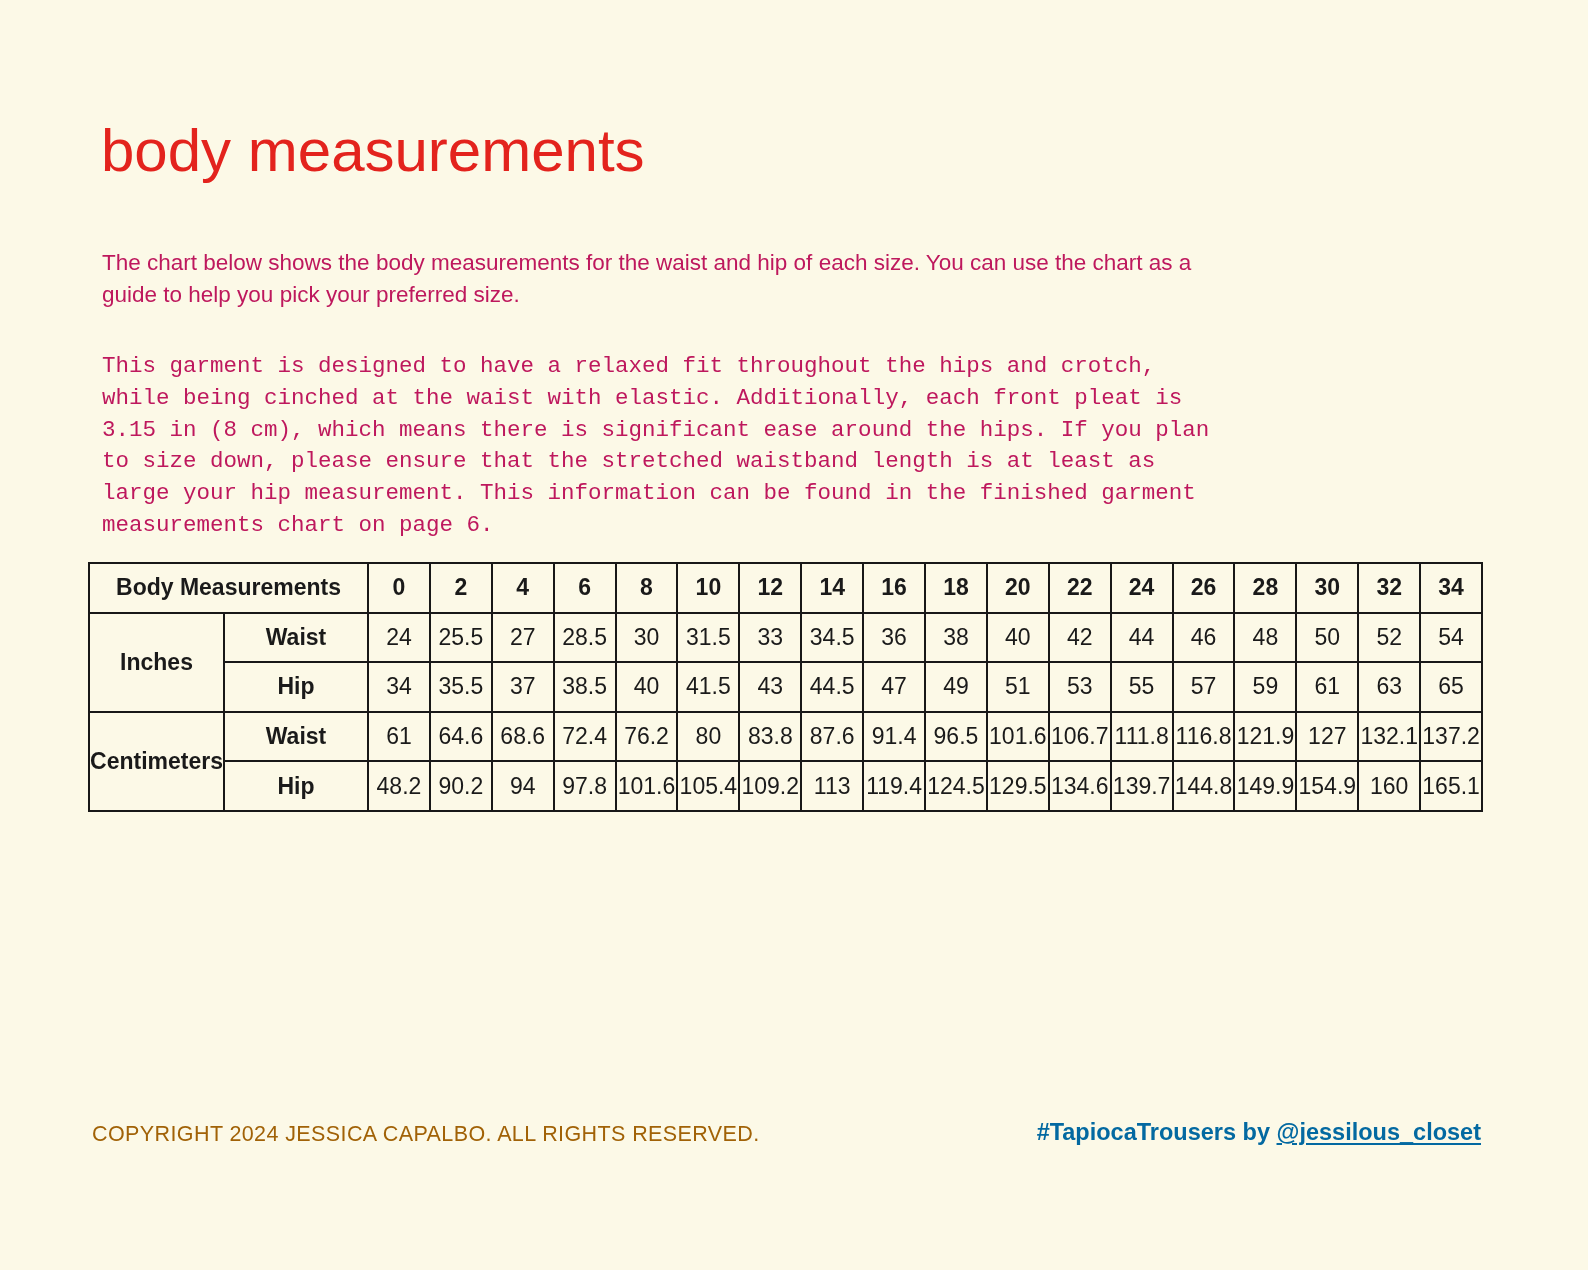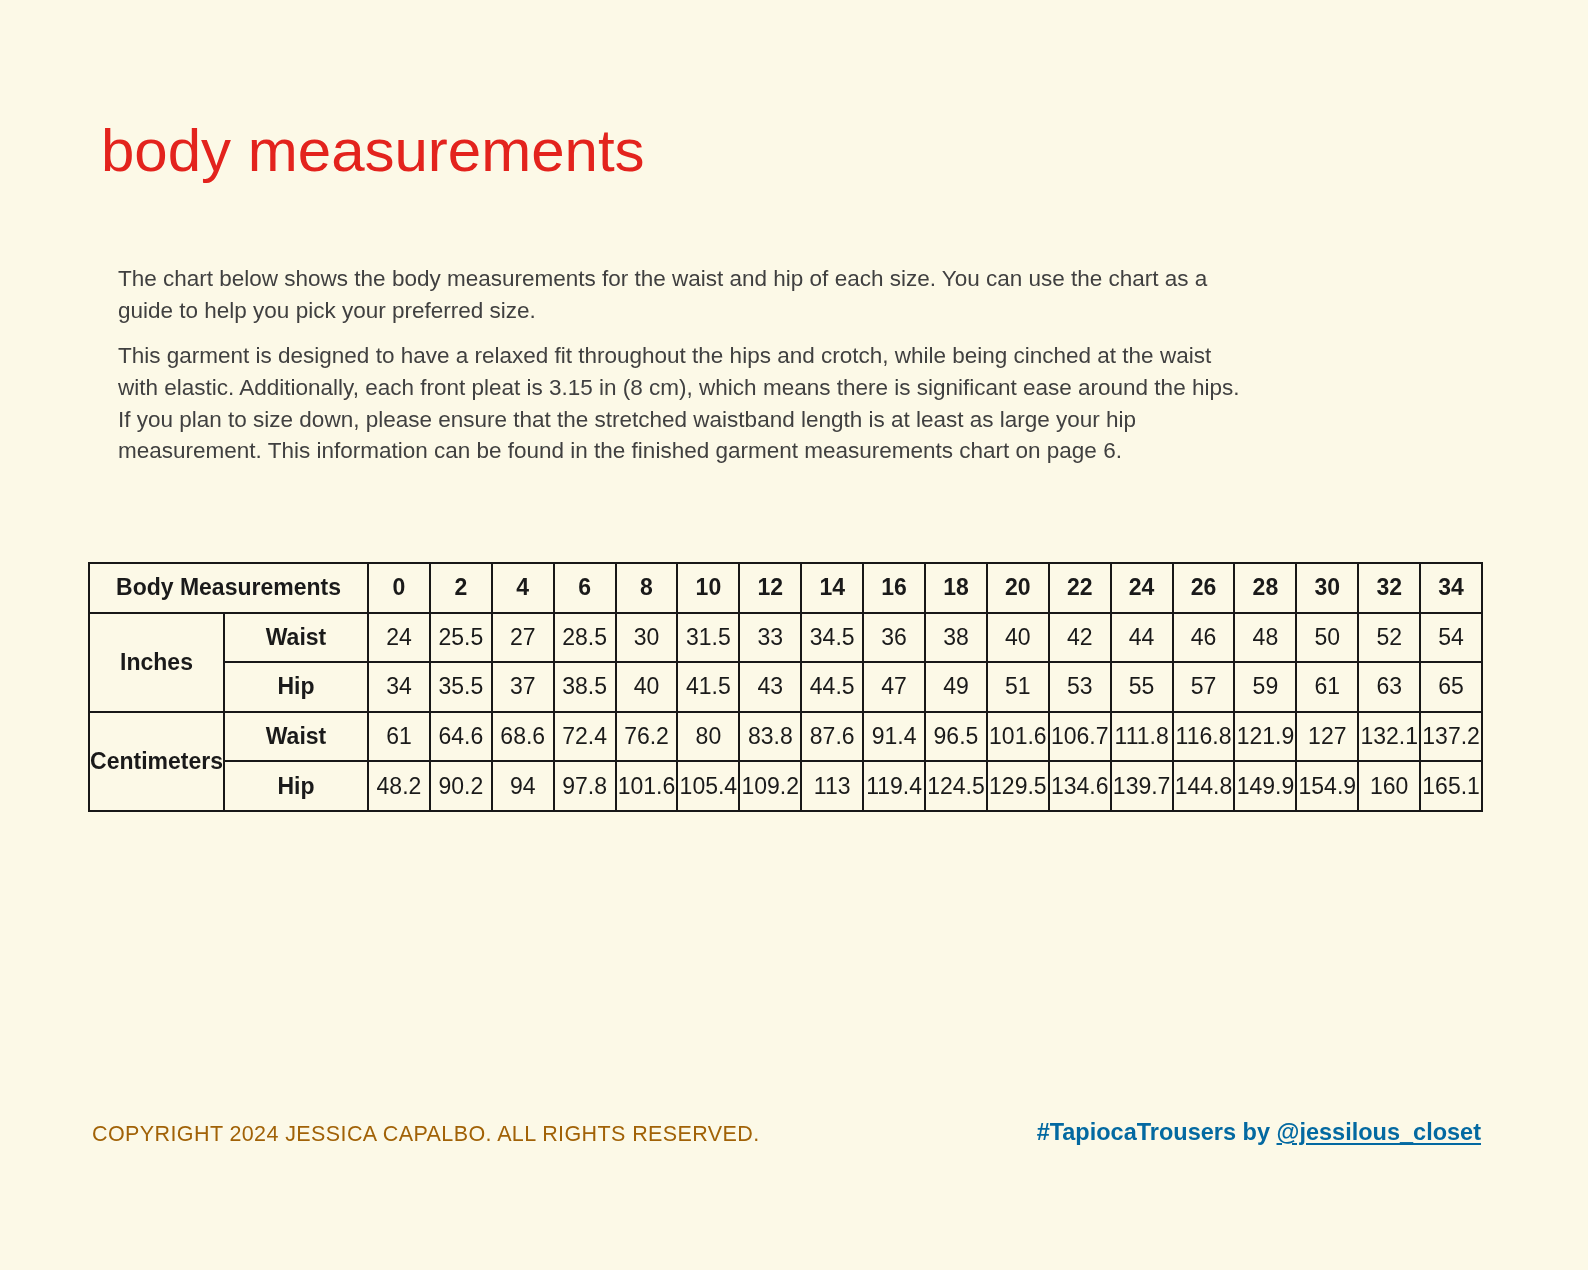--- a/index.html
+++ b/index.html
@@ -17,27 +17,27 @@
     margin: 0;
     font-size: 60px;
     line-height: 1.1;
     font-weight: 400;
     color: #E3231D;
   }
   .para {
     position: absolute;
     left: 102px;
     width: 1122px;
-    margin: 16px;
+    margin: 0;
     font-size: 22.5px;
     line-height: 31.8px;
-    color: #404040;
+    color: #be185d;
   }
   .para-1 { top: 247px; }
-  .para-2 { top: 324px; }
+  .para-2 { top: 351px; font-family: Liberation Mono, monospace; }
   table.measurements {
     position: absolute;
     left: 88px; top: 562px;
     width: 1394px;
     border-collapse: collapse;
     table-layout: fixed;
     background: transparent;
   }
   table.measurements th, table.measurements td {
     border: 2px solid #181818;

